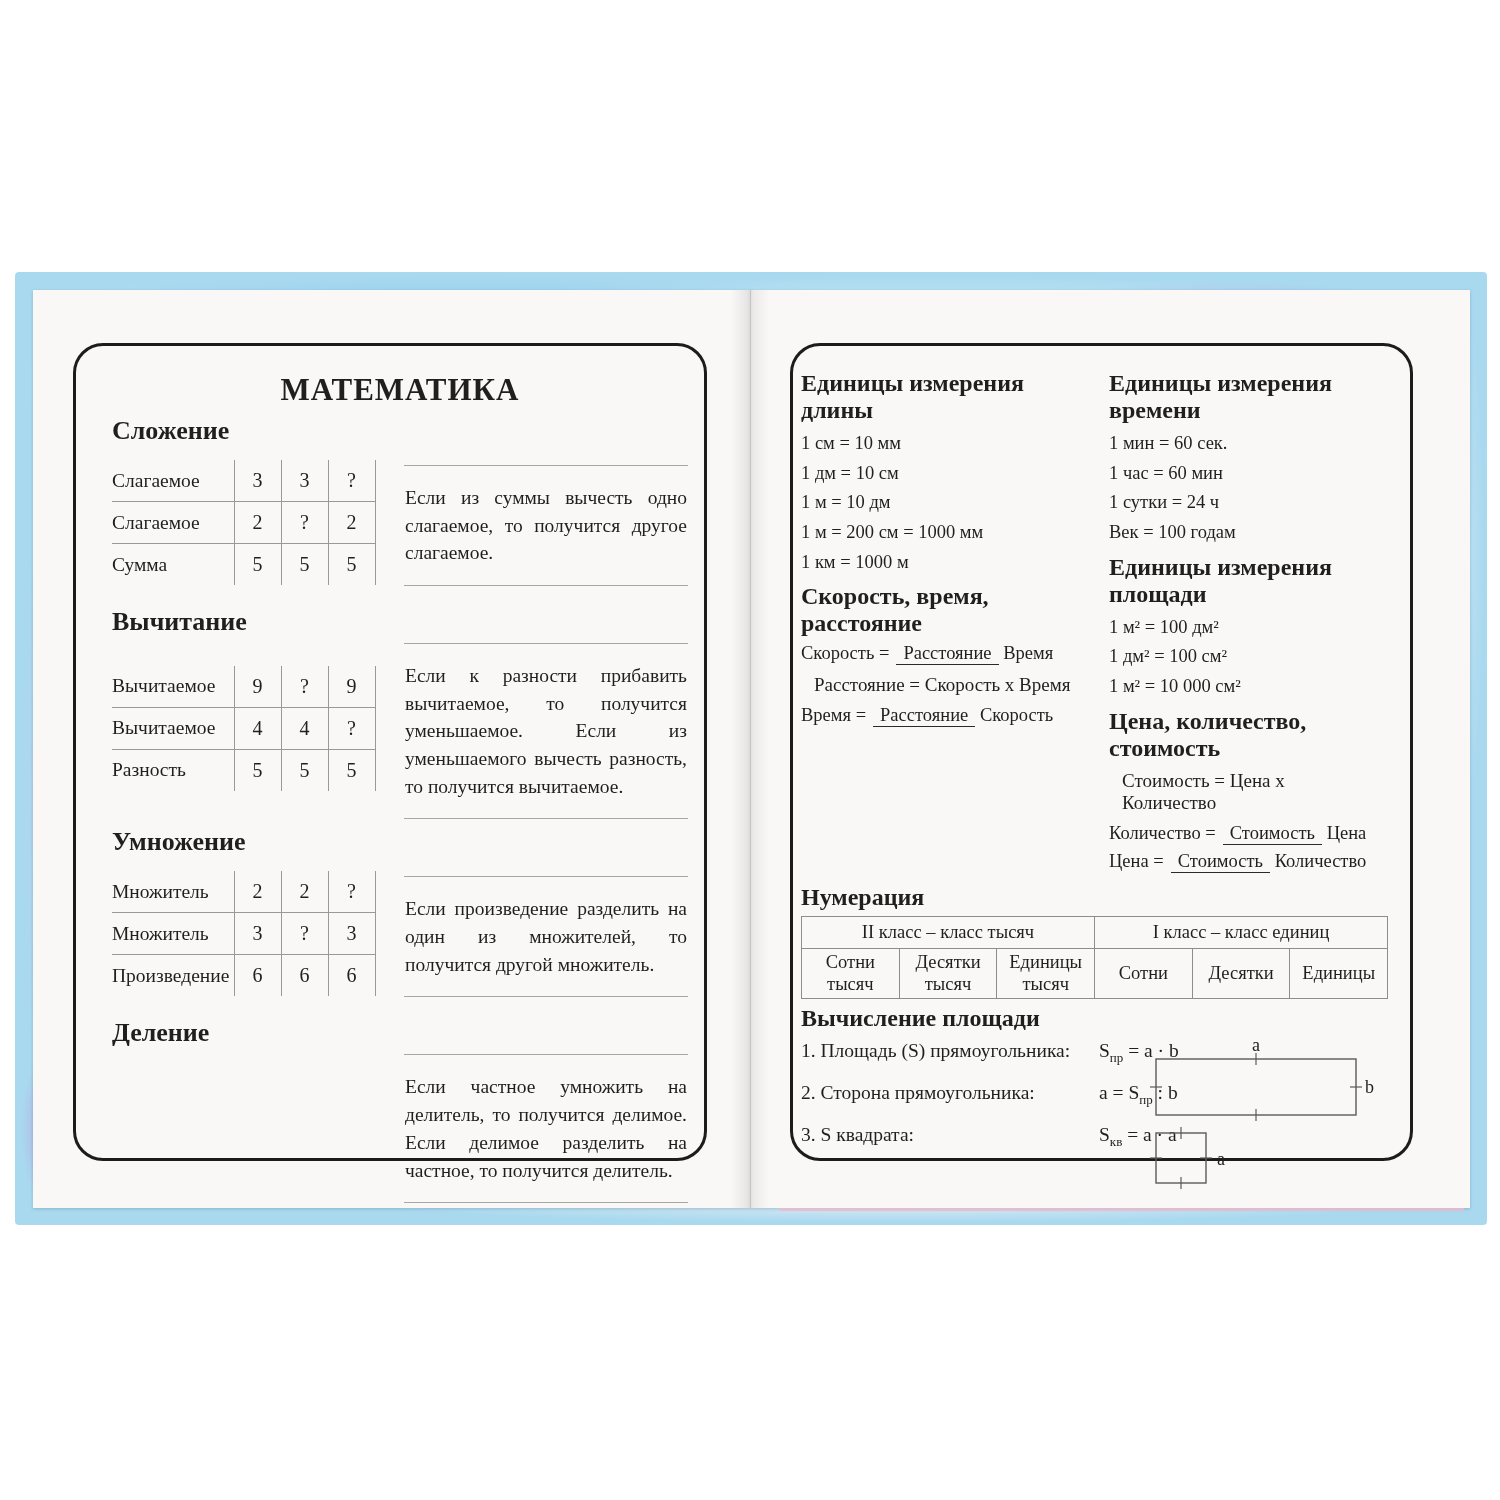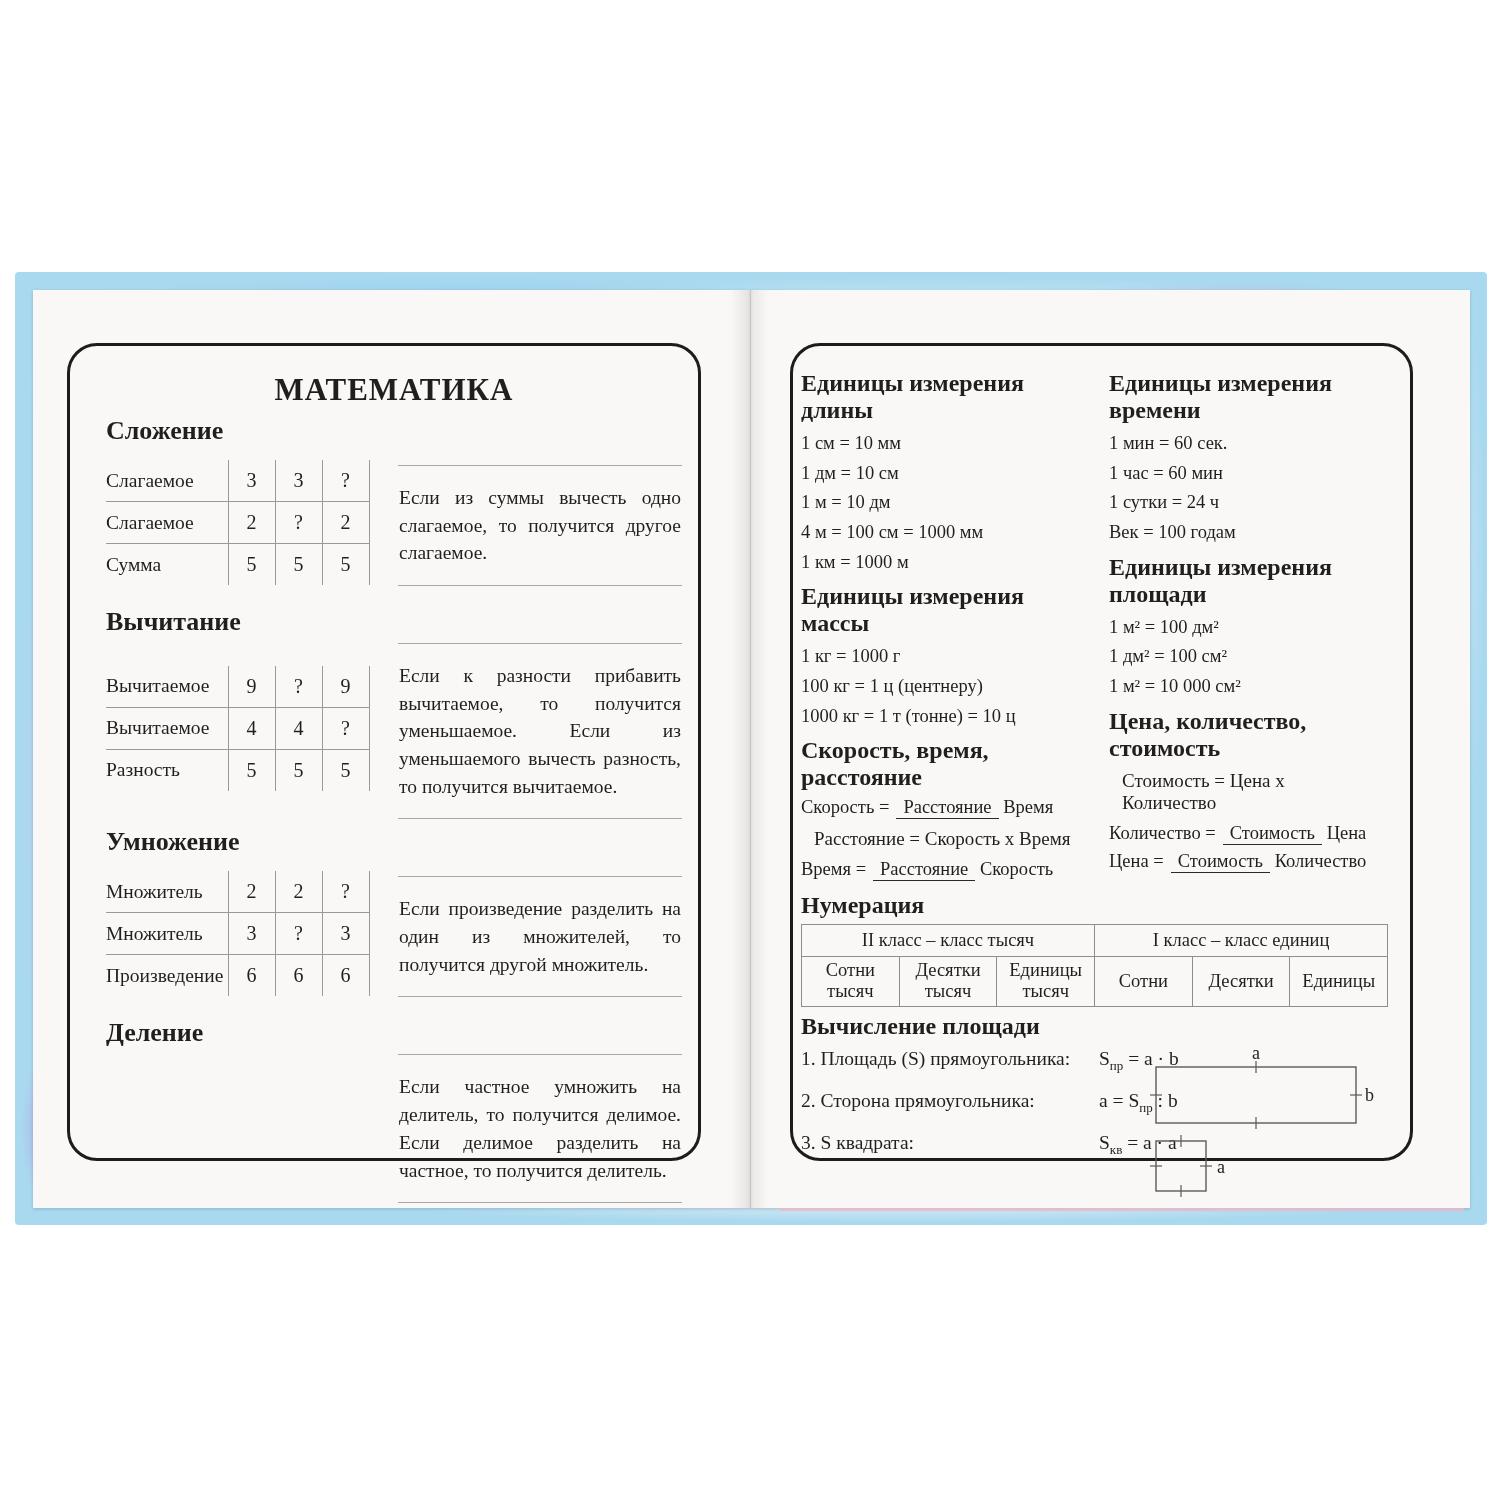--- a/index.html
+++ b/index.html
@@ -43,21 +43,21 @@
   .spine{
     position:absolute;left:698px;top:0;width:38px;height:100%;
     background:linear-gradient(90deg,rgba(0,0,0,0) 0%,rgba(70,70,80,.10) 42%,rgba(70,70,80,.16) 50%,rgba(70,70,80,.08) 58%,rgba(0,0,0,0) 100%);
   }
   .spine:after{content:"";position:absolute;left:19px;top:0;width:1px;height:100%;background:rgba(80,80,90,.18);}
   
   .frame{
     position:absolute;top:53px;height:818px;border:3px solid var(--border-black);
     border-radius:30px;background:transparent;
   }
-  .frame-left{left:34px;width:634px;padding:12px 16px 0 36px;}
+  .frame-left{left:40px;width:634px;padding:12px 16px 0 36px;}
   .frame-right{left:757px;width:623px;padding:18px 16px 0 8px;}
 
   
   .lp-title{font-size:31px;font-weight:bold;text-align:center;letter-spacing:1px;margin:14px 0 6px;}
   .lsec{margin-bottom:6px;}
   .lsec-h{font-size:26px;font-weight:bold;margin:8px 0 6px;}
   .sec-body{display:flex;align-items:center;}
   table.mtable{border-collapse:collapse;margin:8px 0 14px;}
   .mtable td{font-size:19.5px;padding:9px 0;}
   .mtable td.lab{width:122px;text-align:left;padding-right:4px;}
@@ -204,28 +204,22 @@
 
   <div class="frame frame-right">
     <div class="units-grid">
 
       <div>
         <div>
           <div class="rsec-h">Единицы измерения длины</div>
           <div class="uline">1 см = 10 мм</div>
           <div class="uline">1 дм = 10 см</div>
           <div class="uline">1 м = 10 дм</div>
-          <div class="uline">4 м = 100 см = 1000 мм</div>
+          <div class="uline">1 м = 200 см = 1000 мм</div>
           <div class="uline">1 км = 1000 м</div>
-        </div>
-        <div>
-          <div class="rsec-h">Единицы измерения массы</div>
-          <div class="uline">1 кг = 1000 г</div>
-          <div class="uline">100 кг = 1 ц (центнеру)</div>
-          <div class="uline">1000 кг = 1 т (тонне) = 10 ц</div>
         </div>
         <div>
           <div class="rsec-h">Скорость, время, расстояние</div>
           <div class="fline">
             <span class="lhs">Скорость =</span>
             <span class="frac">
               <span class="fr-num">Расстояние</span>
               <span class="fr-den">Время</span>
             </span>
           </div>

